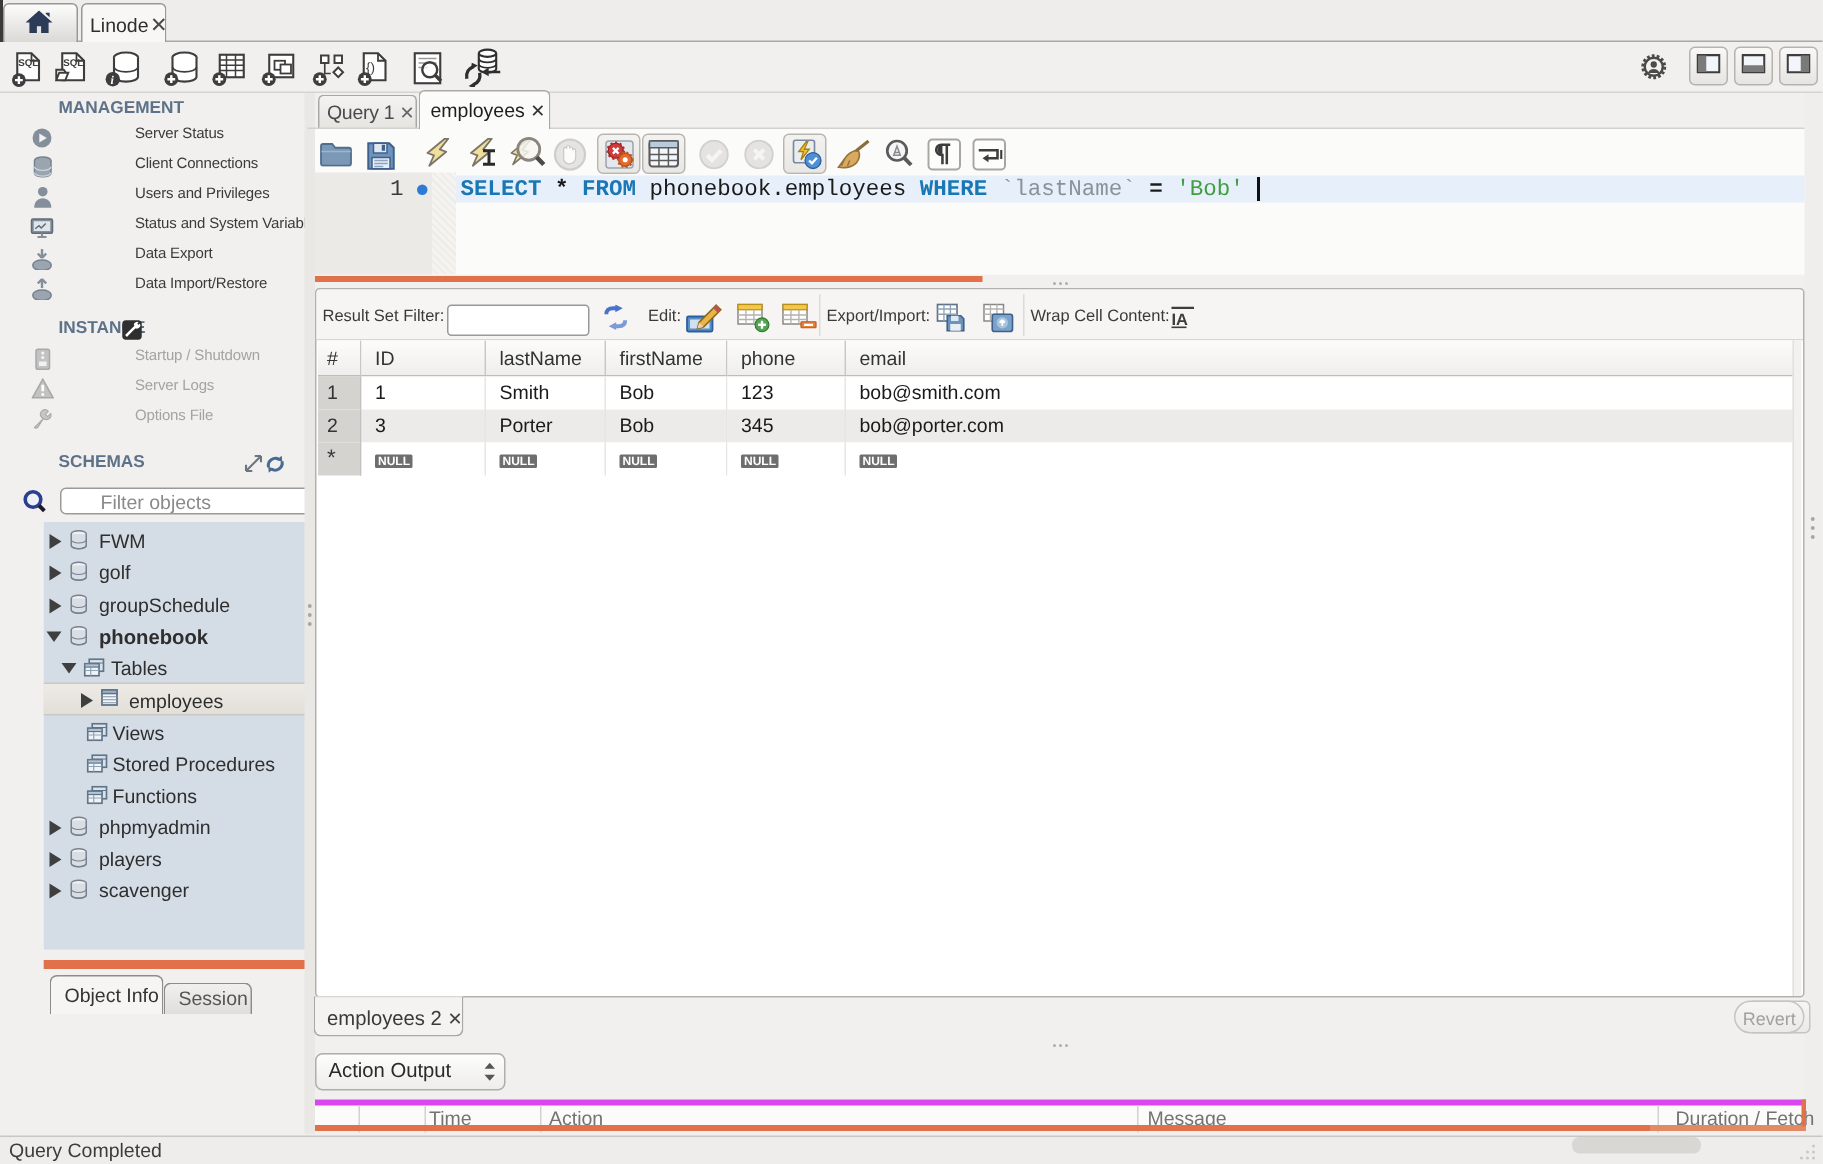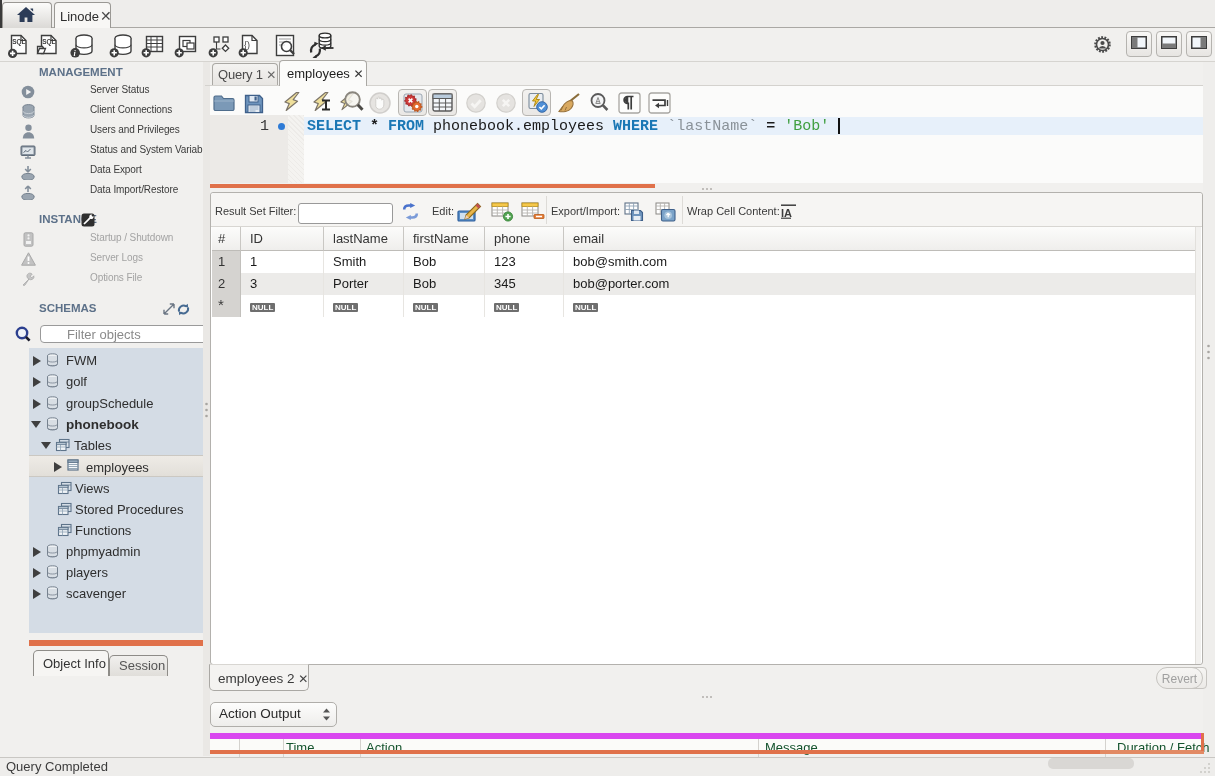--- a/index.html
+++ b/index.html
@@ -79,21 +79,21 @@
 .gh { position:absolute; top:0; height:24px; background:linear-gradient(#fcfcfb,#efeeec); border-right:1px solid #c9c7c3; border-bottom:1px solid #bebcb8; font-size:13px; color:#333; padding:4px 0 0 9px; }
 .gc { position:absolute; height:22px; font-size:13px; color:#1a1a1a; padding:3px 0 0 9px; background:#fff; border-right:1px solid #e7e5e1; }
 .gc.alt { background:#ecebe9; }
 .gc.num { background:#d5d3d0; color:#333; border-right:1px solid #c2c0bc; padding-left:6px; }
 .nullb { display:inline-block; background:#6e6e6e; color:#fff; font-size:8px; font-weight:bold; padding:1px 2px 0 2px; border-radius:1px; margin-top:3px; line-height:8px; letter-spacing:0; }
 
 
 #emp2tab { position:absolute; top:664px; left:209px; width:100px; height:27px; white-space:nowrap; overflow:hidden; background:#f4f3f1; border:1px solid #aaa8a4; border-top:1px solid #d8d6d2; border-radius:0 0 5px 5px; font-size:13.5px; color:#3a3a3a; padding:6px 0 0 8px; }
 .btn { position:absolute; top:667px; height:22px; background:linear-gradient(#f6f5f3,#eceae7); border:1px solid #c6c4c0; border-radius:4px; color:#a0a0a0; font-size:12px; text-align:center; padding-top:4px; }
 #actionout { position:absolute; top:702px; left:210px; width:127px; height:25px; background:linear-gradient(#fdfdfc,#eeedeb); border:1px solid #b0aeaa; border-radius:5px; font-size:13.5px; color:#2a2a2a; padding:3px 0 0 8px; }
-#outheader { position:absolute; top:733px; left:210px; width:994px; height:18px; background:#fbfbf9; border-top:6px solid #d946ef; font-size:13px; color:#14532d; }
+#outheader { position:absolute; top:733px; left:210px; width:994px; height:18px; background:#fbfbf9; border-top:4px solid #d946ef; font-size:13px; color:#737373; }
 .ohcol { position:absolute; top:1px; }
 .ohsep { position:absolute; top:0; width:1px; height:18px; background:#d4d2ce; }
 #hscroll2 { position:absolute; top:750px; left:210px; width:890px; height:4px; background:#e0714a; }
 #hscroll2b { position:absolute; top:750px; left:1100px; width:104px; height:4px; background:#e28a64; }
 #vsliver { position:absolute; top:733px; left:1201px; width:3px; height:18px; background:#e0714a; }
 </style>
 </head>
 <body>
 <div id="app">
   <div id="titlebar">

